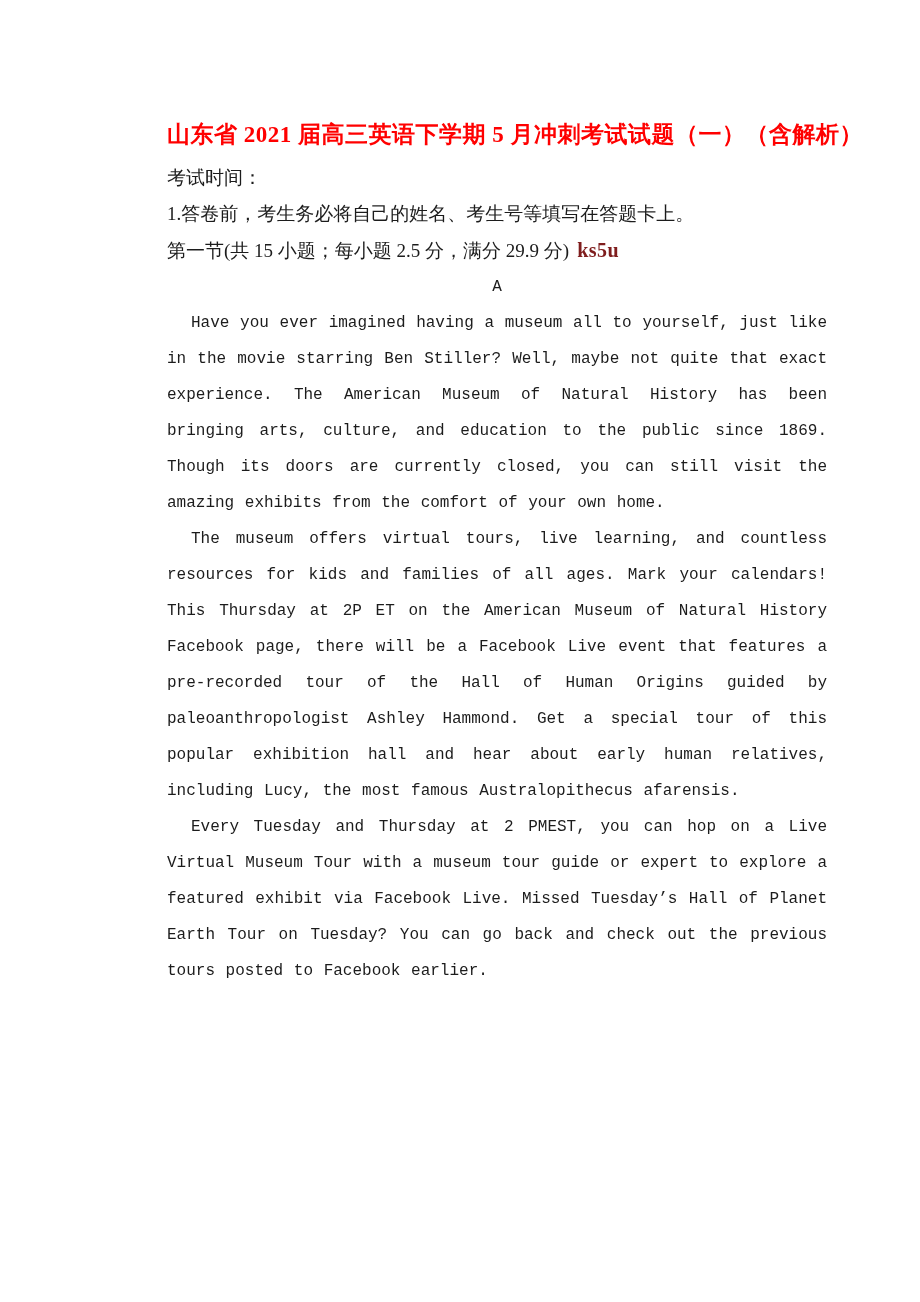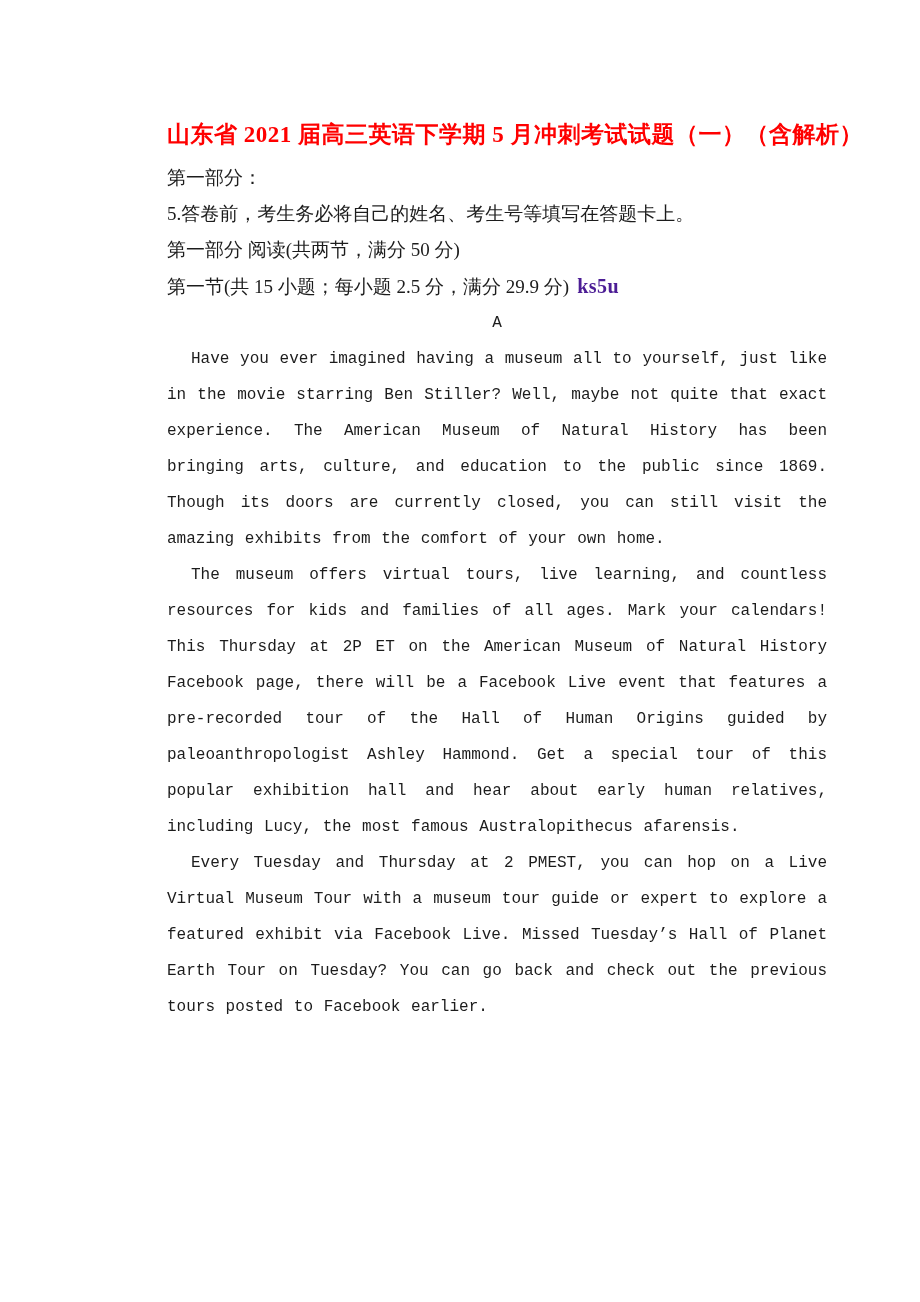--- a/index.html
+++ b/index.html
@@ -56,43 +56,42 @@
     text-indent: 24px;
     word-spacing: 1px;
   }
   .passage-label {
     font-family: "Liberation Mono", "DejaVu Sans Mono", monospace;
     font-size: 16px;
     line-height: 36px;
     text-align: center;
   }
   .ks5u {
-    color: #4c1d95;
+    color: #7f1d1d;
     font-weight: bold;
     font-size: 20px;
     margin-left: 8px;
     font-family: "Liberation Serif", "DejaVu Serif", serif;
     letter-spacing: 0.5px;
   }
 </style>
 </head>
 <body>
 
 <div class="page">
 
   <div class="doc-title">山东省 2021 届高三英语下学期 5 月冲刺考试试题（一）（含解析）</div>
 
-  <p class="zh">第一部分：</p>
+  <p class="zh">考试时间：</p>
 
-  <p class="zh">5.答卷前，考生务必将自己的姓名、考生号等填写在答题卡上。</p>
+  <p class="zh">1.答卷前，考生务必将自己的姓名、考生号等填写在答题卡上。</p>
 
 
 
 
-  <p class="zh">第一部分 阅读(共两节，满分 50 分)</p>
 
   <p class="zh"><span>第一节(共 15 小题；每小题 2.5 分，满分 29.9 分)</span><span class="ks5u">ks5u</span></p>
 
 
   <p class="passage-label">A</p>
 
   <p class="en">Have you ever imagined having a museum all to yourself, just like in the movie starring Ben Stiller? Well, maybe not quite that exact experience. The American Museum of Natural History has been bringing arts, culture, and education to the public since 1869. Though its doors are currently closed, you can still visit the amazing exhibits from the comfort of your own home.</p>
 
   <p class="en">The museum offers virtual tours, live learning, and countless resources for kids and families of all ages. Mark your calendars! This Thursday at 2P ET on the American Museum of Natural History Facebook page, there will be a Facebook Live event that features a pre-recorded tour of the Hall of Human Origins guided by paleoanthropologist Ashley Hammond. Get a special tour of this popular exhibition hall and hear about early human relatives, including Lucy, the most famous Australopithecus afarensis.</p>
 

